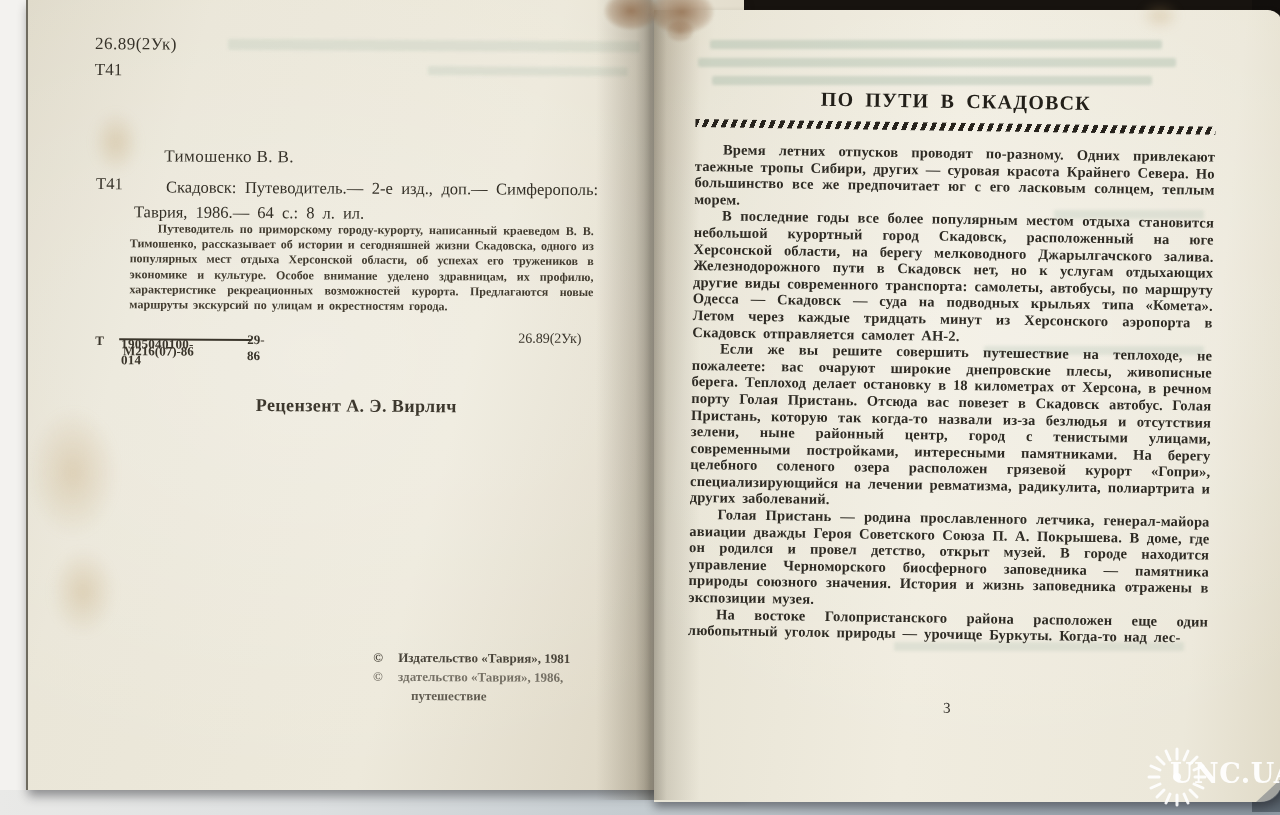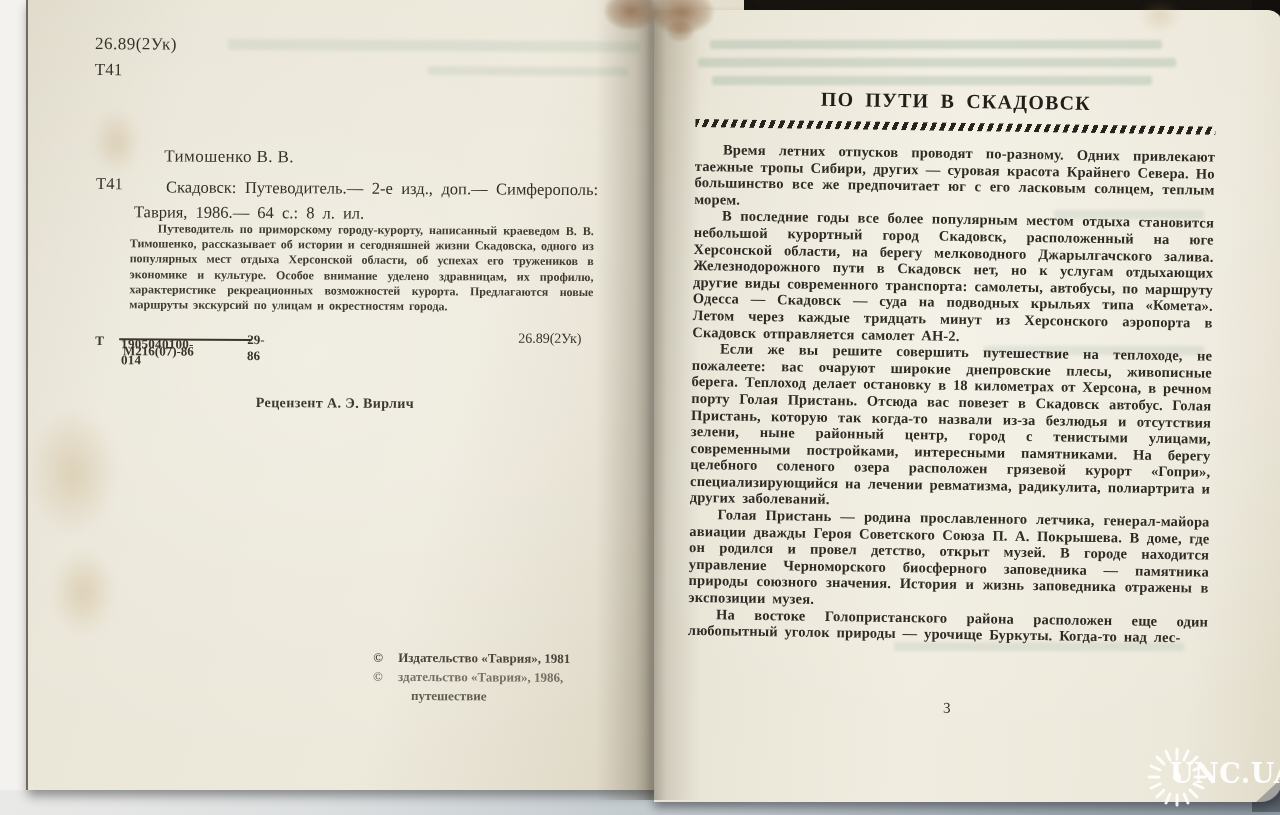--- a/index.html
+++ b/index.html
@@ -43,21 +43,21 @@
     text-align:justify;text-indent:32px;word-spacing:4px;color:#332f26;}
   .lp-annotation{position:absolute;left:103px;top:221px;width:464px;font-size:12px;line-height:15.2px;
     font-weight:bold;text-align:justify;text-indent:28px;word-spacing:2px;color:#423c30;}
   .lp-formula{position:absolute;left:69px;top:316px;font-size:13px;font-weight:bold;color:#3a352b;}
   .lp-formula .pref{position:absolute;left:0;top:17px;}
   .lp-formula .num{position:absolute;left:26px;top:20px;letter-spacing:.3px;}
   .lp-formula .bar{position:absolute;left:24px;top:22px;width:132px;border-top:2px solid #3a352b;}
   .lp-formula .den{position:absolute;left:28px;top:27px;}
   .lp-formula .suf{position:absolute;left:152px;top:15px;}
   .lp-code-right{position:absolute;left:492px;top:328px;font-size:14px;color:#3a352b;}
-  .lp-reviewer{position:absolute;left:230px;top:394px;font-size:14px;font-weight:600;letter-spacing:.4px;color:#3d382e;}
+  .lp-reviewer{position:absolute;left:230px;top:394px;font-size:18px;font-weight:600;letter-spacing:.4px;color:#3d382e;}
   .lp-copy{position:absolute;left:349px;top:648px;font-size:13px;font-weight:600;color:#4a453b;}
   .lp-copy .row{display:flex;margin-bottom:4px;line-height:15px;}
   .lp-copy .sym{width:25px;}
   .lp-copy .row:nth-child(2){opacity:.72;}
   .lp-copy .row:nth-child(3){opacity:.85;padding-left:38px;}
 
   
   .rp{position:absolute;left:42px;top:76px;width:520px;transform:rotate(.85deg);transform-origin:0 0;color:#2d2a23;}
   .rp-title{margin:0;text-align:center;font-size:20px;font-weight:bold;letter-spacing:1.2px;word-spacing:5px;color:#221f19;}
   .rp-rule{margin-top:10px;height:8px;

